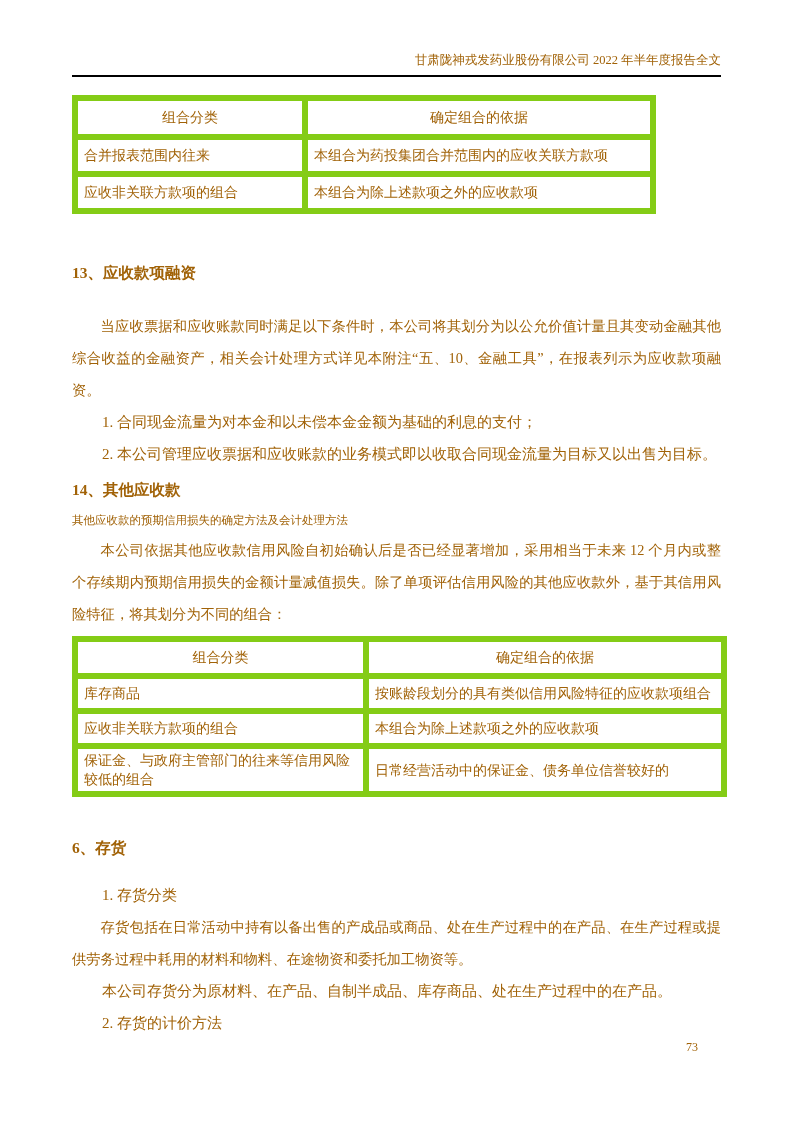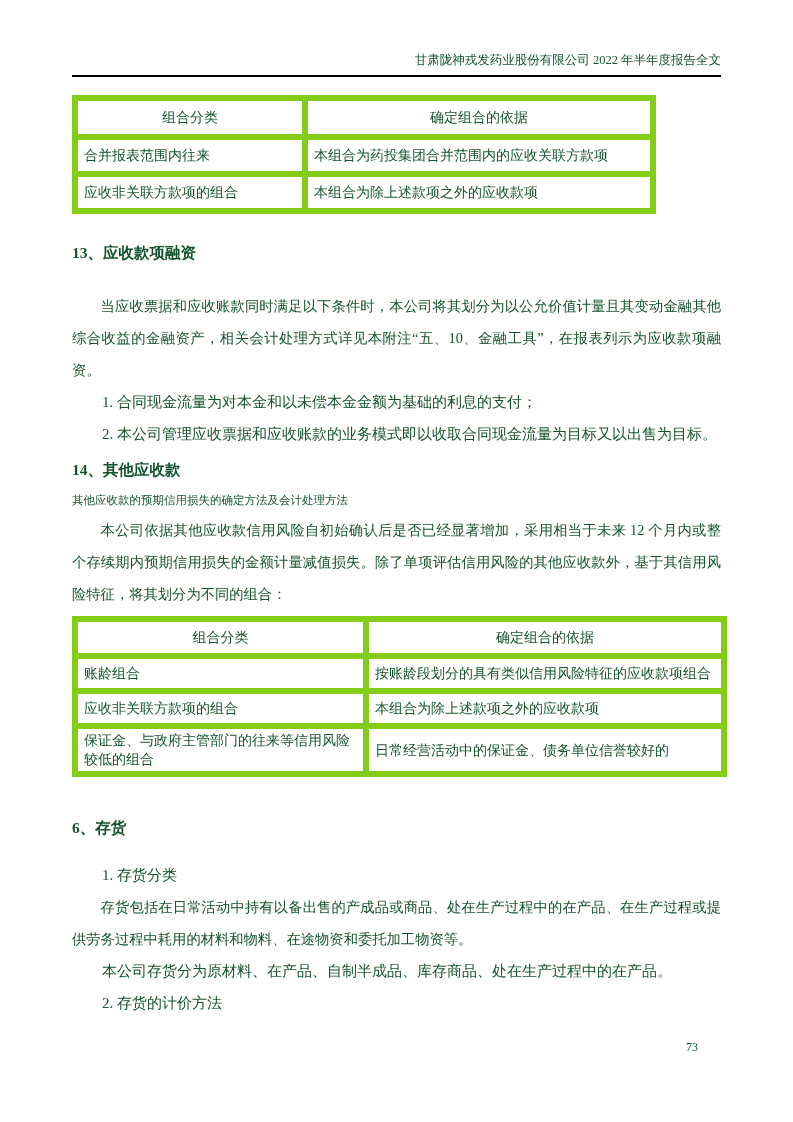--- a/index.html
+++ b/index.html
@@ -2,21 +2,21 @@
 <html><head>
 <meta charset="utf-8">
 <style>
   html,body{margin:0;padding:0;background:#e8e8e8;}
   .page{
     position:relative;
     width:793px;height:1122px;
     background:#ffffff;
     margin:0 auto;
     font-family:"Liberation Serif","DejaVu Serif",serif;
-    color:#14532d;
+    color:#a16207;
     overflow:hidden;
   }
   .content{margin:0 72px;width:649px;}
 
   
   .doc-header{
     padding-top:52px;
     padding-bottom:7px;
     border-bottom:2px solid #000;
     text-align:right;
@@ -43,21 +43,21 @@
   .t2 th{height:27px;}
   .t2 td.h1{height:25px;}
   .t2 td.h2{height:37px;}
 
   
   .sec-heading{
     font-size:15.5px;
     font-weight:bold;
     line-height:22px;
   }
-  .h13{margin-top:28px;}
+  .h13{margin-top:48px;}
   .h14{margin-top:9px;}
   .h15{margin-top:40px;}
   .body-para{
     font-size:14.3px;
     line-height:32px;
     text-align:justify;
     text-indent:2em;
   }
   .p13{margin-top:26px;}
   .p14{margin-top:6px;}
@@ -126,21 +126,21 @@
       <colgroup>
           <col style="width:291px">
           <col style="width:358px">
         </colgroup>
       <tbody>
           <tr>
         <th>组合分类</th>
         <th>确定组合的依据</th>
       </tr>
       <tr>
-        <td class="h1">账龄组合</td>
+        <td class="h1">库存商品</td>
         <td class="h1">按账龄段划分的具有类似信用风险特征的应收款项组合</td>
       </tr>
       <tr>
         <td class="h1">应收非关联方款项的组合</td>
         <td class="h1">本组合为除上述款项之外的应收款项</td>
       </tr>
       <tr>
         <td class="h2">保证金、与政府主管部门的往来等信用风险较低的组合</td>
         <td class="h2">日常经营活动中的保证金、债务单位信誉较好的</td>
       </tr>

